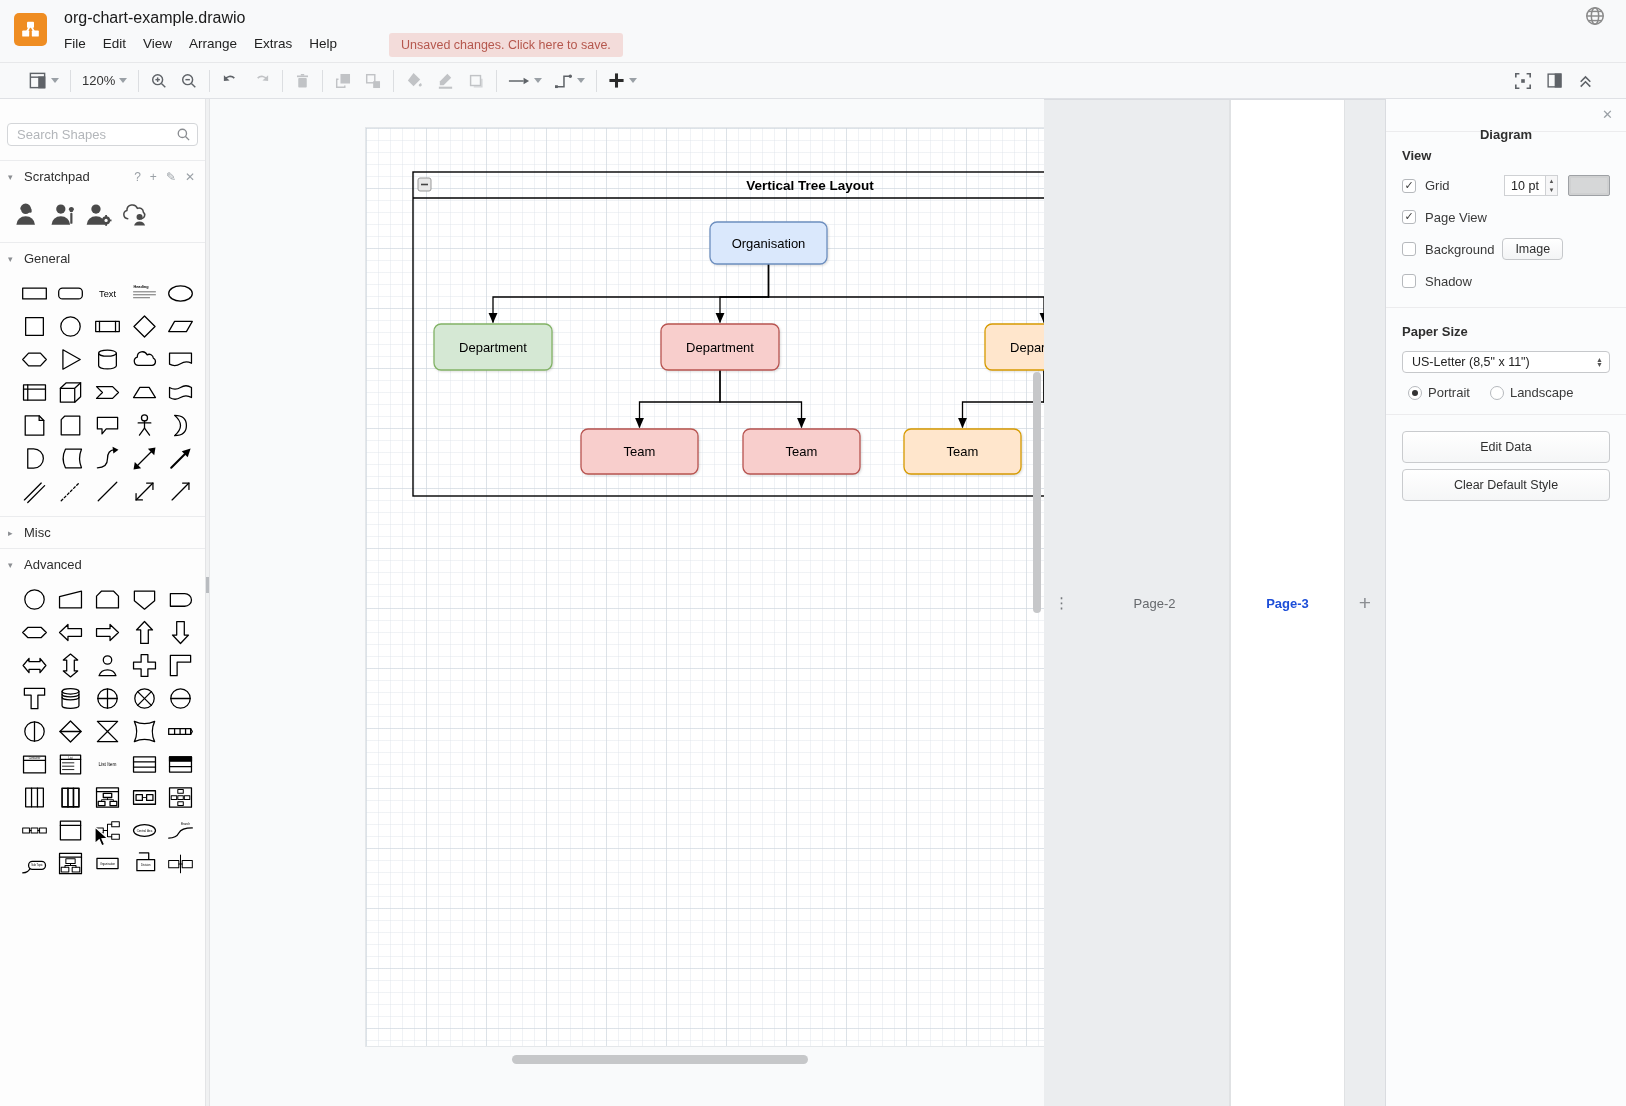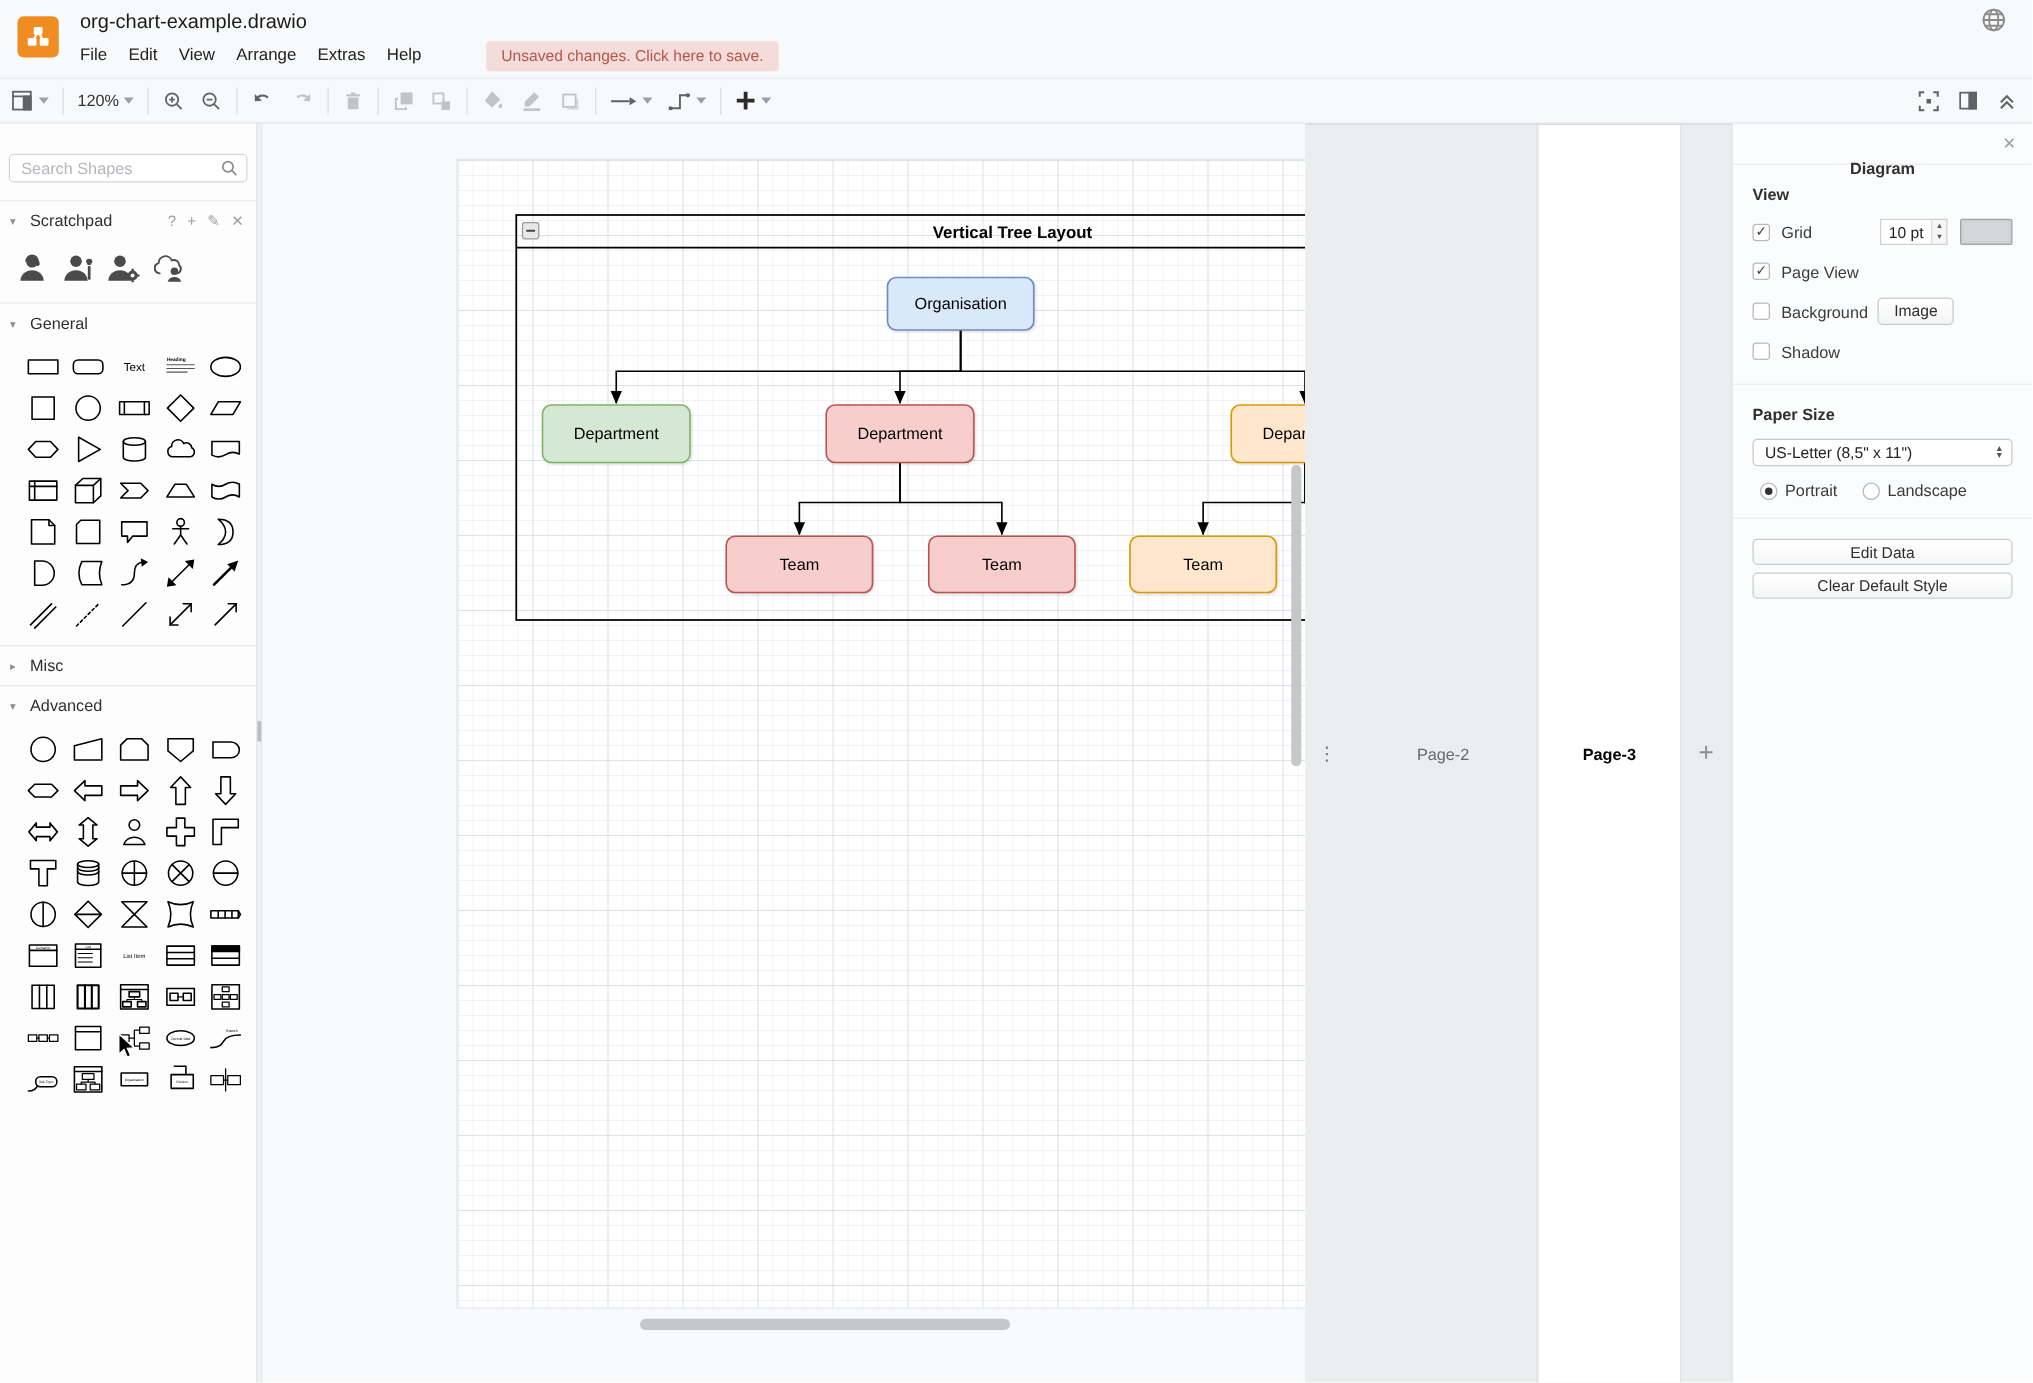--- a/index.html
+++ b/index.html
@@ -13,21 +13,21 @@
           background:#ef8d22; display:flex; align-items:center; justify-content:center; }
   #doc-title { position:absolute; left:64px; top:9px; font-size:16px; color:#1a1a1a; }
   #menubar { position:absolute; left:64px; top:36px; display:flex; gap:17px; }
   .menu-item { font-size:13.5px; color:#222; cursor:default; }
   #unsaved-pill { position:absolute; left:348px; top:33px; height:24px; padding:0 12px; border-radius:3px;
                   background:#f3dcda; color:#b5574d; font-size:12.5px; display:flex; align-items:center;margin-left:41px; }
   #globe { position:absolute; right:20px; top:5px; color:#8a8a8a; }
 
   
   #toolbar { height:37px; flex:0 0 37px; background:#f8f9fa; border-top:1px solid #e7e8ea; border-bottom:1px solid #dfe1e5;
-             display:flex; align-items:center; padding:0 8px; }
+             display:flex; align-items:center; padding:0 28px; }
   .tb-group { display:flex; align-items:center; gap:12px; padding:0 11px; }
   .tb-sep { width:1px; height:22px; background:#dcdee1; }
   .tb-btn { display:flex; align-items:center; gap:4px; cursor:default; }
   .caret { width:0; height:0; border-left:4px solid transparent; border-right:4px solid transparent; border-top:5px solid #9aa0a6; }
   .tb-right { margin-left:auto; display:flex; align-items:center; gap:14px; padding-right:4px; }
   .zoom-label { font-size:13px; color:#333; }
 
   
   #main { flex:1; display:flex; min-height:0; }
   #sidebar { width:205px; flex:0 0 205px; background:#fdfdfd; display:flex; flex-direction:column; position:relative; }
@@ -69,21 +69,21 @@
   #diagram-svg { position:absolute; left:0; top:0; }
   .scroll-thumb { position:absolute; background:#c6c7c9; border-radius:5px; }
   #vscroll { right:3px; top:273px; width:8px; height:241px; }
   #hscroll { left:302px; top:956px; width:296px; height:9px; }
 
   
   #tabbar { flex:0 0 39px; background:#ebedef; border-top:1px solid #dadce0; display:flex; align-items:stretch; }
   #tab-menu { width:36px; display:flex; align-items:center; justify-content:center; color:#76797d; font-size:15px; letter-spacing:1px; }
   .page-tab { width:150px; display:flex; align-items:center; justify-content:center; font-size:13px; color:#66696d;
               border-right:1px solid #e0e2e4; cursor:default; }
-  .page-tab.active { background:#fff; color:#000000; font-weight:bold; width:115px; border-left:1px solid #e0e2e4; }
+  .page-tab.active { background:#fff; color:#1d4ed8; font-weight:bold; width:115px; border-left:1px solid #e0e2e4; }
   #tab-add { width:40px; display:flex; align-items:center; justify-content:center; color:#8b8e92; font-size:21px; }
 
   
   #panel-header { height:33px; display:flex; align-items:center; justify-content:center; position:relative; border-bottom:1px solid #ececee; }
   #panel-title { font-size:13px; font-weight:bold; color:#2f2f2f;margin-top:39px; }
   #panel-close { position:absolute; right:13px; top:8px; color:#9aa0a6; font-size:13px; cursor:default; }
   .panel-section { padding:10px 16px 14px 16px; border-bottom:1px solid #ececee; }
   .panel-heading { font-weight:bold; font-size:13px; color:#2f2f2f; margin:6px 0 12px 0; }
   .panel-row { display:flex; align-items:center; margin-bottom:11px; min-height:20px; }
   .panel-row:last-child { margin-bottom:2px; }
@@ -102,21 +102,21 @@
                  font-size:12.5px; color:#2f2f2f; display:inline-flex; align-items:center; cursor:default; }
   #image-button { margin-left:8px; }
   #paper-select { height:22px; border:1px solid #c6c8cb; border-radius:4px; background:#fff; display:flex; align-items:center;
                   padding:0 6px 0 9px; font-size:12.5px; color:#222; margin-bottom:12px; }
   #paper-select .updown { margin-left:auto; display:flex; flex-direction:column; line-height:5px; font-size:7px; color:#555; }
   .radio-row { display:flex; align-items:center; gap:6px; padding-left:6px; }
   .radio { width:14px; height:14px; border:1px solid #b6b9bd; border-radius:50%; background:#fff; display:flex; align-items:center; justify-content:center; }
   .radio.selected::after { content:""; width:6px; height:6px; border-radius:50%; background:#333; }
   .radio-label { margin-right:14px; color:#3a3a3a; }
   .panel-buttons { padding:16px 16px; display:flex; flex-direction:column; gap:6px; }
-  .wide-button { height:21px; border:1px solid #c9cbce; border-radius:4px; background:linear-gradient(#ffffff,#f5f6f7);
+  .wide-button { height:32px; border:1px solid #c9cbce; border-radius:4px; background:linear-gradient(#ffffff,#f5f6f7);
                  font-size:12.5px; color:#2f2f2f; display:flex; align-items:center; justify-content:center; cursor:default; }
   svg { display:block; }
   .icon-dark { color:#5f6368; }
   .icon-disabled { color:#c1c3c6; }
   .icon-black { color:#2b2b2b; }
 </style>
 </head>
 <body>
 
 <div id="app">

